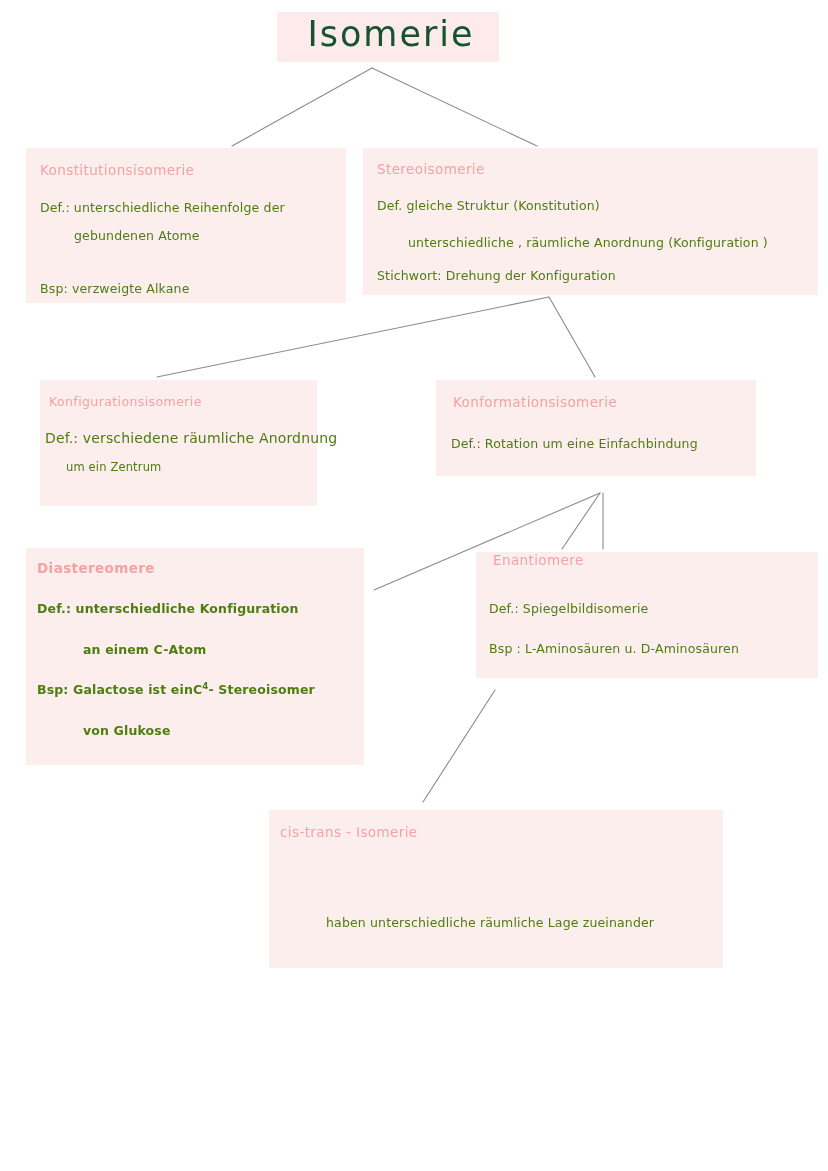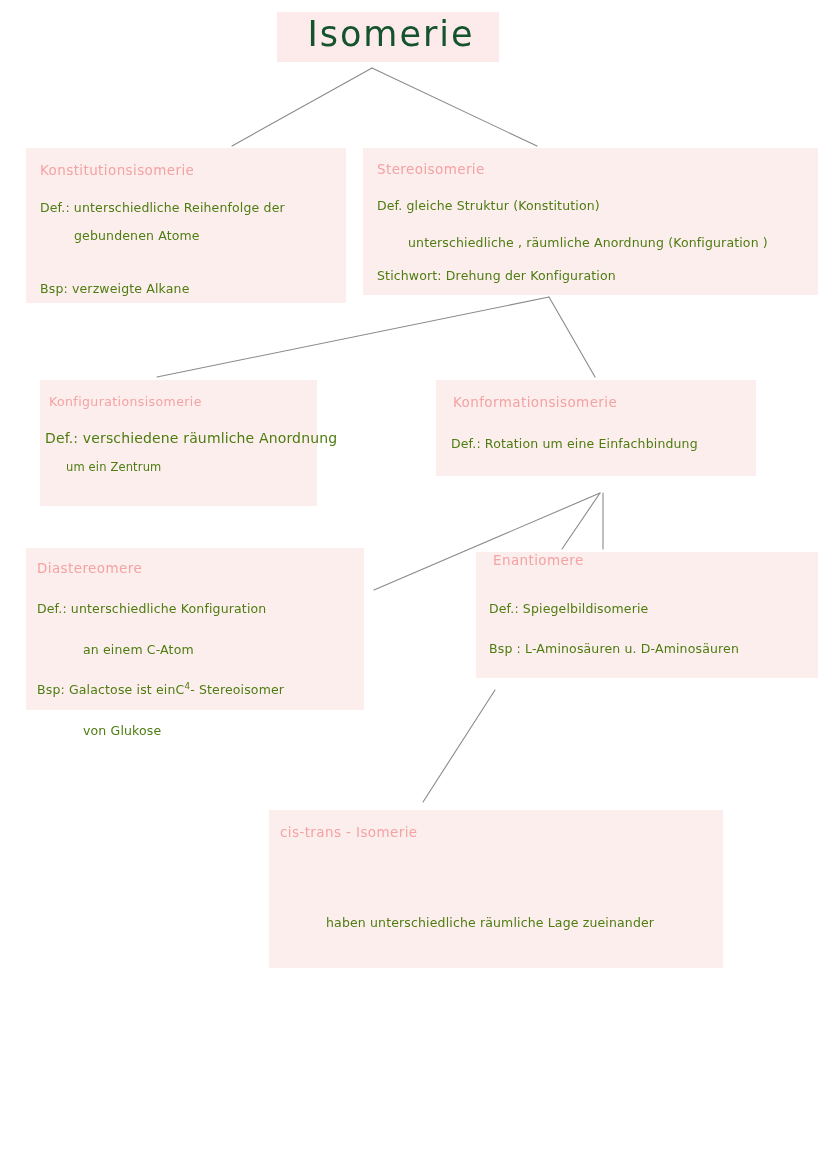--- a/index.html
+++ b/index.html
@@ -60,21 +60,21 @@
     color: #14532d;
     font-size: 35px;
     letter-spacing: 2px;
     font-family: "DejaVu Sans", sans-serif;
   }
   
   #node-konstitution { left: 26px;  top: 148px; width: 320px; height: 155px; }
   #node-stereo       { left: 363px; top: 148px; width: 455px; height: 147px; }
   #node-konfig       { left: 40px;  top: 380px; width: 277px; height: 126px; }
   #node-konform      { left: 436px; top: 380px; width: 320px; height: 96px; }
-  #node-dia          { left: 26px;  top: 548px; width: 338px; height: 162px; }
+  #node-dia          { left: 26px;  top: 548px; width: 338px; height: 217px; font-weight: bold; }
   #node-enantio      { left: 476px; top: 552px; width: 342px; height: 126px; }
   #node-cistrans     { left: 269px; top: 810px; width: 454px; height: 158px; }
   #node-konstitution .node-title { position:absolute; left:14px;  top:14px; }
   #node-konstitution .l1 { position:absolute; left:14px;  top:52px; }
   #node-konstitution .l2 { position:absolute; left:48px;  top:80px; }
   #node-konstitution .l3 { position:absolute; left:14px;  top:133px; }
 
   #node-stereo .node-title { position:absolute; left:14px;  top:13px; }
   #node-stereo .l1 { position:absolute; left:14px;  top:50px; }
   #node-stereo .l2 { position:absolute; left:45px;  top:87px; }

